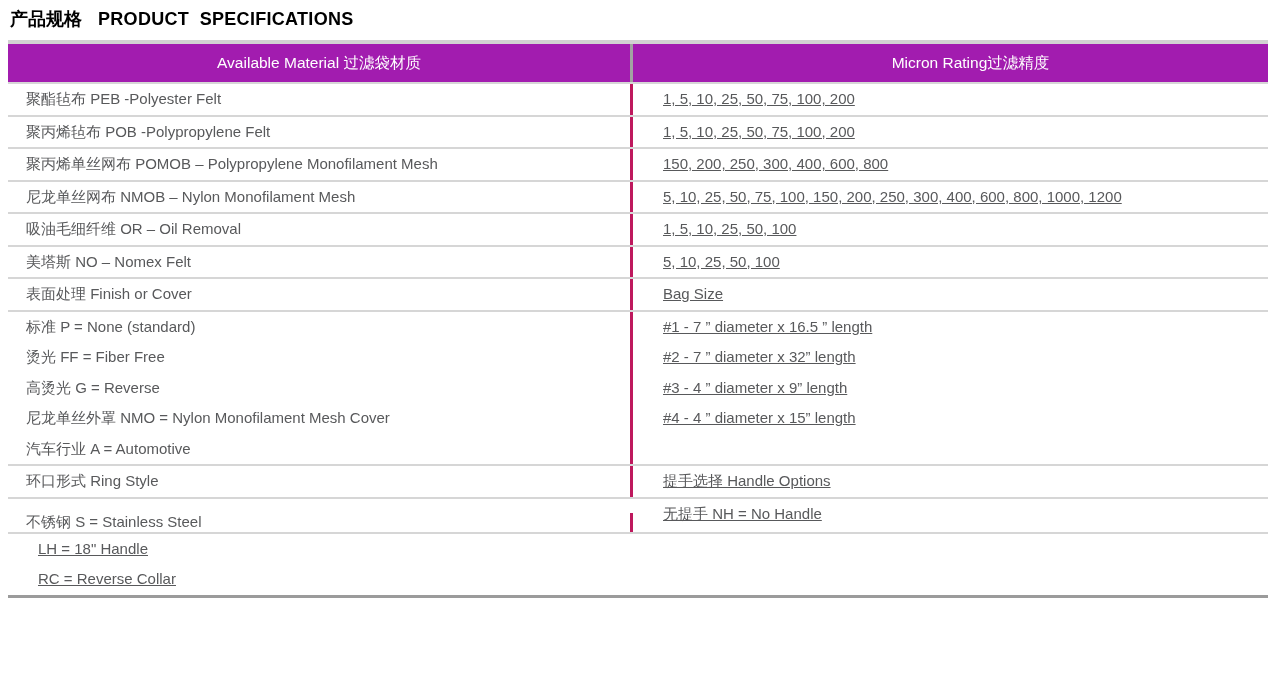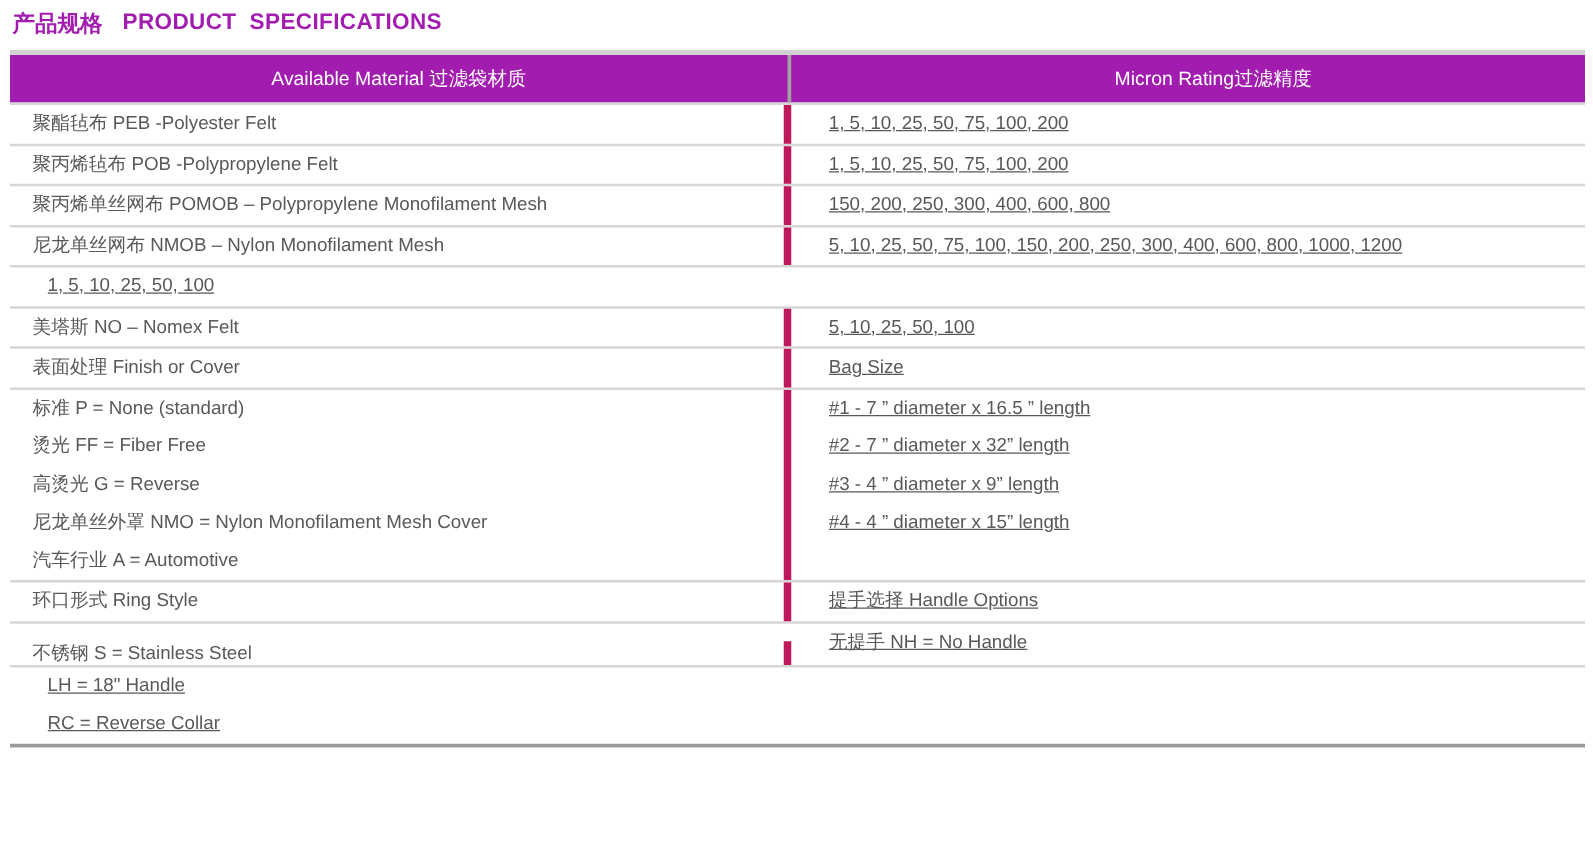--- a/index.html
+++ b/index.html
@@ -2,36 +2,36 @@
 <html><head>
 <meta charset="utf-8">
 <style>
   html,body{margin:0;padding:0;}
   body{
     width:1274px;height:680px;background:#ffffff;
     font-family:"Liberation Sans","DejaVu Sans",sans-serif;
     color:#58595b;overflow:hidden;
   }
   .page-title{
-    margin:7px 0 9px 10px;font-size:18px;font-weight:700;color:#a21caf;
-    display:flex;align-items:flex-start;
+    margin:7px 0 9px 10px;font-size:18px;font-weight:700;color:#000000;
+    display:flex;align-items:center;
   }
   .title-en{margin-left:16px;white-space:pre;letter-spacing:.3px;}
   .spec-table{
     margin:0 6px 0 8px;
     border-top:4px solid #d2d2d2;
     border-bottom:3px solid #9b9b9b;
     font-size:15px;
   }
   .thead{display:flex;background:#a21caf;color:#ffffff;}
   .th{height:38px;display:flex;align-items:center;justify-content:center;font-size:15.5px;box-sizing:border-box;}
   .th-left{width:625px;border-right:3px solid #a2a2a2;}
   .th-right{flex:1;padding-left:40px;}
   .trow{display:flex;border-top:2px solid #d6d6d6;}
-  .cl{width:625px;box-sizing:border-box;border-right:6px solid #be185d;padding-left:18px;}
+  .cl{width:625px;box-sizing:border-box;border-right:3px solid #be185d;padding-left:18px;}
   .cr{flex:1;padding-left:30px;text-decoration:underline;}
   .line{height:30.5px;line-height:30.5px;white-space:nowrap;overflow:hidden;}
   .vcenter{display:flex;align-items:center;margin-top:14px;}
   .vcenter .line{height:auto;line-height:normal;}
 </style>
 </head>
 <body>
 
 <div class="page-title">
   <span>产品规格</span>
@@ -75,20 +75,23 @@
   <div class="trow">
     <div class="cl">
         <div class="line">尼龙单丝网布 NMOB – Nylon Monofilament Mesh</div>
       </div>
     <div class="cr">
         <div class="line">5, 10, 25, 50, 75, 100, 150, 200, 250, 300, 400, 600, 800, 1000, 1200</div>
       </div>
   </div>
 
   <div class="trow">
+    <div class="cl">
+        <div class="line">吸油毛细纤维 OR – Oil Removal</div>
+      </div>
     <div class="cr">
         <div class="line">1, 5, 10, 25, 50, 100</div>
       </div>
   </div>
 
   <div class="trow">
     <div class="cl">
         <div class="line">美塔斯 NO – Nomex Felt</div>
       </div>
     <div class="cr">

